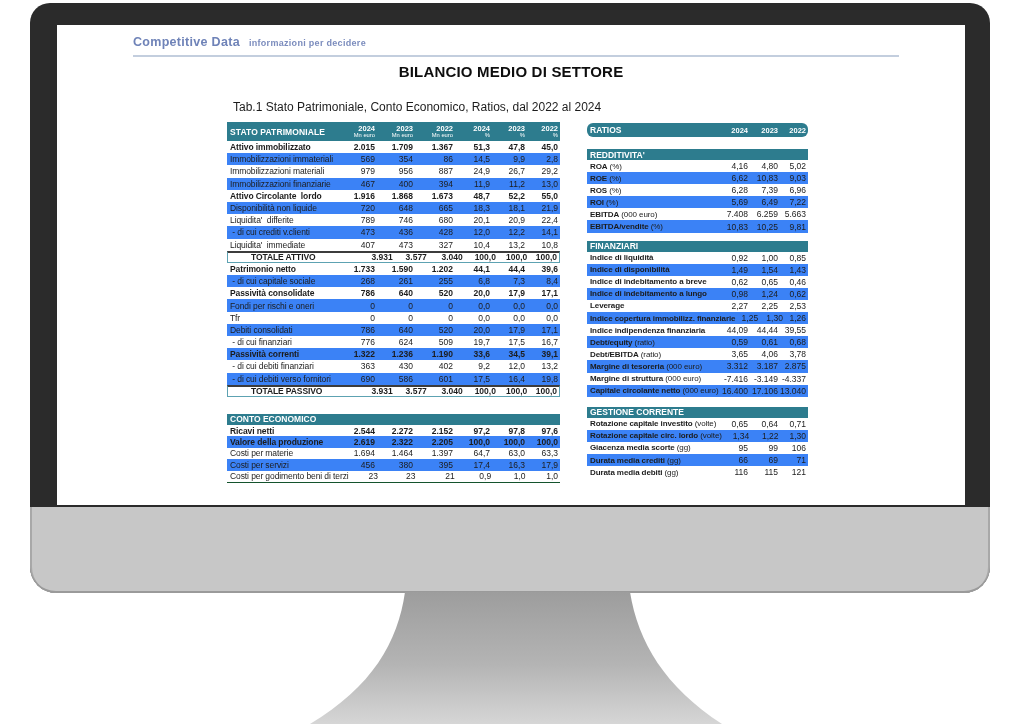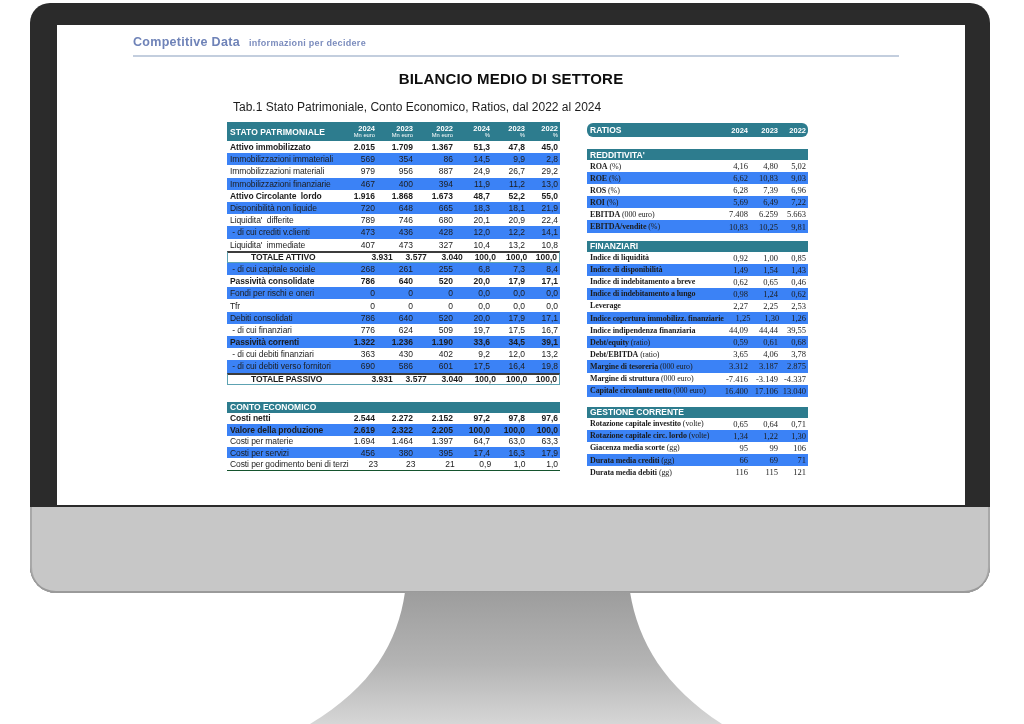--- a/index.html
+++ b/index.html
@@ -14,21 +14,21 @@
     box-shadow: inset 0 -2px 0 #9a9a9a, inset 2px 0 0 #a8a8a8, inset -2px 0 0 #a8a8a8; }
   .screen { position:absolute; left:27px; top:22px; width:908px; height:480px;
     background:#ffffff; overflow:hidden; }
   .stand { position:absolute; left:300px; top:592px; width:430px; height:132px; }
 
   
   .brand { position:absolute; left:76px; top:10px; font-size:12.5px; font-weight:bold;
     color:#6f83b8; letter-spacing:.3px; }
   .tagline { font-size:9px; font-weight:bold; margin-left:9px; color:#7b8cbd; }
   .rule { position:absolute; left:76px; top:30px; width:766px; height:2px; background:#c3cede; }
-  .title { position:absolute; left:0; top:45px; width:100%; text-align:center;
+  .title { position:absolute; left:0; top:38px; width:100%; text-align:center;
     font-size:15px; font-weight:bold; color:#0e0e0e; letter-spacing:.2px; }
   .subtitle { position:absolute; left:176px; top:75px; font-size:12px; color:#1c1c1c; }
 
   
   .sp { position:absolute; left:170px; top:97px; width:333px; }
   .l-head { display:flex; background:var(--accent); color:#fff; height:19px; align-items:center; }
   .l-title { flex:0 0 118px; padding-left:3px; font-size:8.5px; font-weight:bold; letter-spacing:.1px; }
   .col-h { text-align:right; padding-right:2px; line-height:1.05; }
   .col-h .y { font-size:7.5px; font-weight:bold; }
   .col-h .u { font-size:5.8px; }
@@ -47,21 +47,21 @@
 
   
   .ratios { position:absolute; left:530px; top:98px; width:221px; }
   .r-head { display:flex; background:var(--accent); color:#fff; height:14px; align-items:center;border-radius:6px; }
   .r-title { flex:1; padding-left:3px; font-size:8.5px; font-weight:bold; }
   .r-year { text-align:right; padding-right:2px; font-size:7.5px; font-weight:bold; }
   .rc1{width:30px}.rc2{width:30px}.rc3{width:28px}
   .r-sec-head { display:flex; align-items:center; background:var(--accent); color:#fff;
     height:11px; font-size:8.5px; font-weight:bold; padding-left:3px; }
   .gap1{margin-top:12px}.gap2{margin-top:8px}.gap3{margin-top:10px}
-  .rrow { display:flex; height:12.1px; align-items:center; color:#1c1c1c;font-family:Liberation Serif, serif; }
+  .rrow { display:flex; height:12.1px; align-items:center; color:#1c1c1c; }
   .rrow .rlbl { flex:1; font-size:8px; font-weight:bold; padding-left:3px;
     white-space:nowrap; letter-spacing:-0.1px; }
   .rrow .sfx { font-weight:normal; }
   .rrow .rval { font-size:8.5px; text-align:right; padding-right:2px; }
 </style>
 </head>
 <body>
 
 <div class="monitor">
   <div class="screen">
@@ -187,20 +187,29 @@
           </div>
           <div class="lrow stripe totalrow">
             <span class="lbl">TOTALE ATTIVO</span>
             <span class="val c1">3.931</span>
             <span class="val c2">3.577</span>
             <span class="val c3">3.040</span>
             <span class="val c4">100,0</span>
             <span class="val c5">100,0</span>
             <span class="val c6">100,0</span>
           </div>
+          <div class="lrow boldrow">
+            <span class="lbl">Patrimonio netto</span>
+            <span class="val c1">1.733</span>
+            <span class="val c2">1.590</span>
+            <span class="val c3">1.202</span>
+            <span class="val c4">44,1</span>
+            <span class="val c5">44,4</span>
+            <span class="val c6">39,6</span>
+          </div>
           <div class="lrow stripe">
             <span class="lbl"> - di cui capitale sociale</span>
             <span class="val c1">268</span>
             <span class="val c2">261</span>
             <span class="val c3">255</span>
             <span class="val c4">6,8</span>
             <span class="val c5">7,3</span>
             <span class="val c6">8,4</span>
           </div>
           <div class="lrow boldrow">
@@ -285,21 +294,21 @@
             <span class="val c6">100,0</span>
           </div>
         </div>
 
       <div class="ce">
         <div class="ce-head">
           <span>CONTO ECONOMICO</span>
         </div>
         <div id="ce-rows">
             <div class="lrow boldrow">
-              <span class="lbl">Costi netti</span>
+              <span class="lbl">Ricavi netti</span>
               <span class="val c1">2.544</span>
               <span class="val c2">2.272</span>
               <span class="val c3">2.152</span>
               <span class="val c4">97,2</span>
               <span class="val c5">97,8</span>
               <span class="val c6">97,6</span>
             </div>
             <div class="lrow stripe boldrow">
               <span class="lbl">Valore della produzione</span>
               <span class="val c1">2.619</span>

